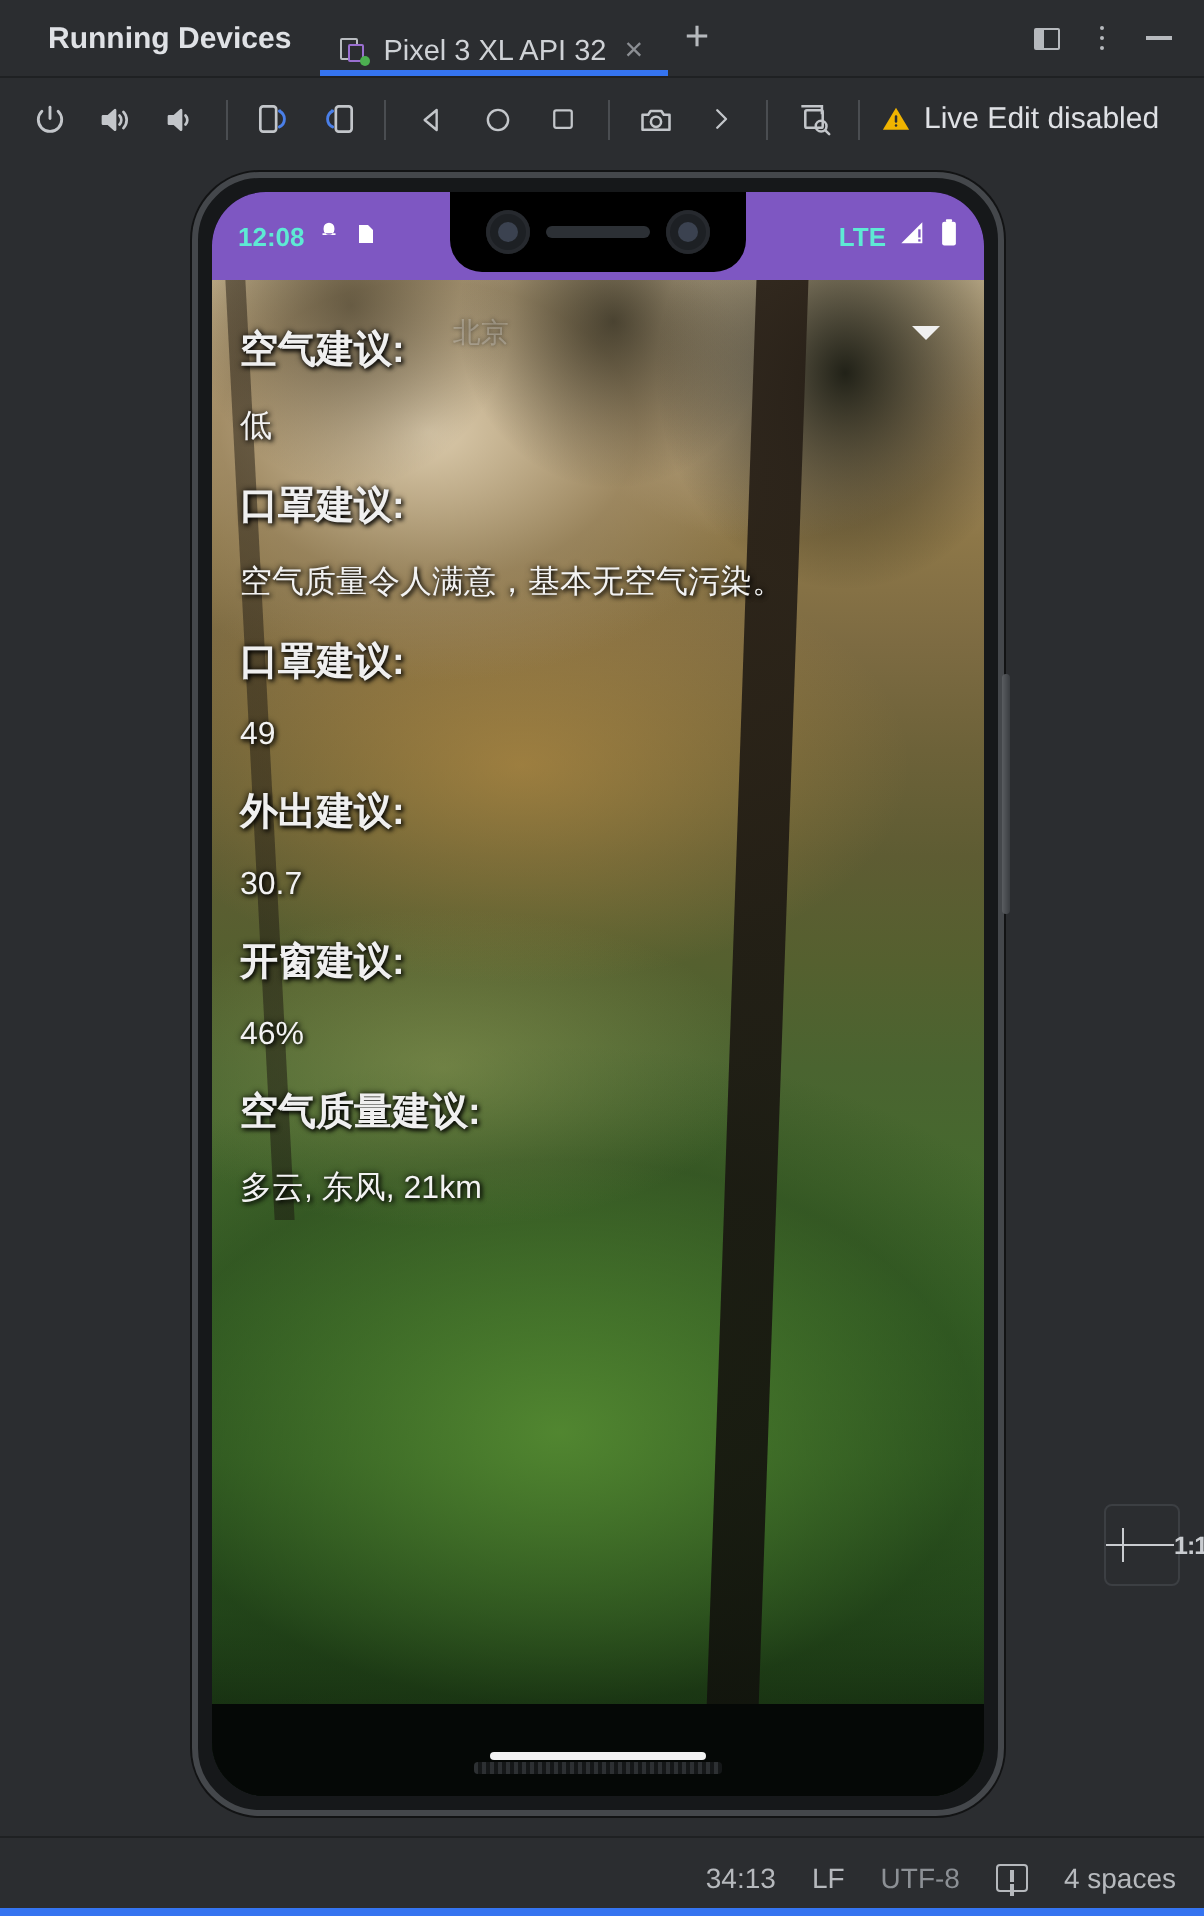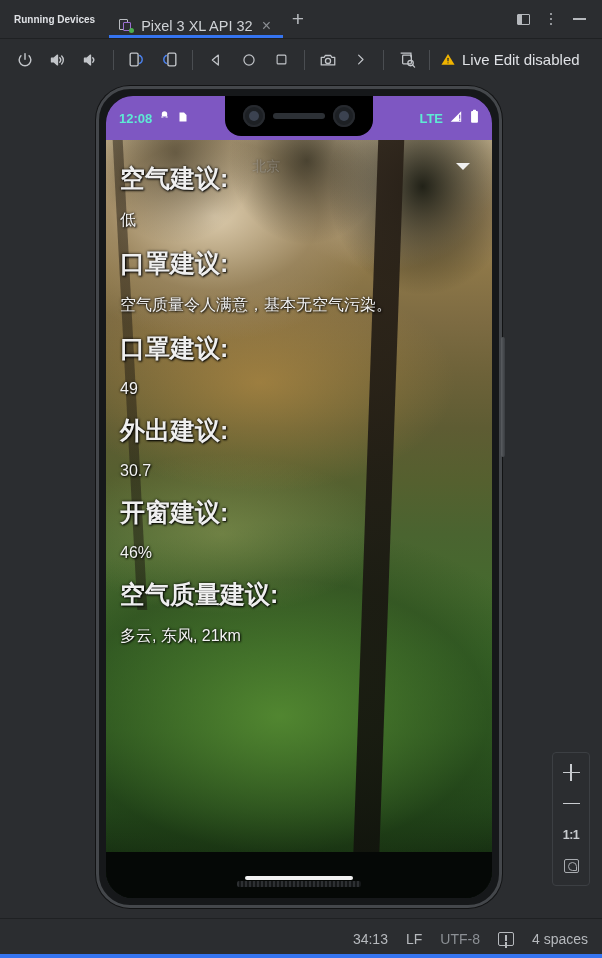--- a/index.html
+++ b/index.html
@@ -13,22 +13,22 @@
 
   
   #titlebar {
     height:38px; width:602px;
     background:#2b2d30;
     display:flex; align-items:stretch;
     position:relative;
   }
   #running-devices-label {
     display:flex; align-items:center;
-    padding:0 14px 0 14px;
-    font-size:10px; font-weight:bold; color:#dfe1e5;
+    padding:0 14px 0 24px;
+    font-size:15px; font-weight:bold; color:#dfe1e5;
     white-space:nowrap;
   }
   #tabstrip { display:flex; align-items:stretch; flex:1; }
   .devtab {
     display:flex; align-items:center; gap:7px;
     padding:13px 10px 0 10px;
     position:relative;
     font-size:14.5px; color:#cfd2d6;
     white-space:nowrap;
   }
@@ -202,21 +202,21 @@
     background:#050806;
   }
 
   
   #content {
     position:absolute; left:0; top:0; right:0; bottom:0;
     padding:8px 14px 0 14px;
     z-index:3;
   }
   .row-head {
-    font-size:25px; font-weight:bold; color:#efefef;
+    font-size:19px; font-weight:bold; color:#efefef;
     text-shadow:0 0 3px rgba(0,0,0,0.95), 1px 1px 2px rgba(0,0,0,0.9);
     margin-top:16px;
     white-space:nowrap;
   }
   .row-val {
     font-size:16px; color:#f2f2f2;
     text-shadow:0 0 3px rgba(0,0,0,0.9), 1px 1px 2px rgba(0,0,0,0.85);
     margin-top:15px;
     white-space:nowrap;
   }
@@ -253,21 +253,21 @@
     border-radius:2px; opacity:0.75;
   }
 
   
   #zoomctl {
     position:absolute; right:12px; top:672px;
     width:38px;
     background:#2b2d30;
     border:1px solid #3c3f43;
     border-radius:4px;
-    display:flex; flex-direction:column; align-items:center;
+    display:flex; flex-direction:row; align-items:center;
     padding:4px 0;
     z-index:10;
   }
   .zbtn {
     width:36px; height:31px;
     display:flex; align-items:center; justify-content:center;
     color:#b9bcc0; cursor:pointer; font-size:13px;
   }
   .zplus { position:relative; width:17px; height:17px; }
   .zplus::before,.zplus::after { content:""; position:absolute; background:#c9ccd0; }

